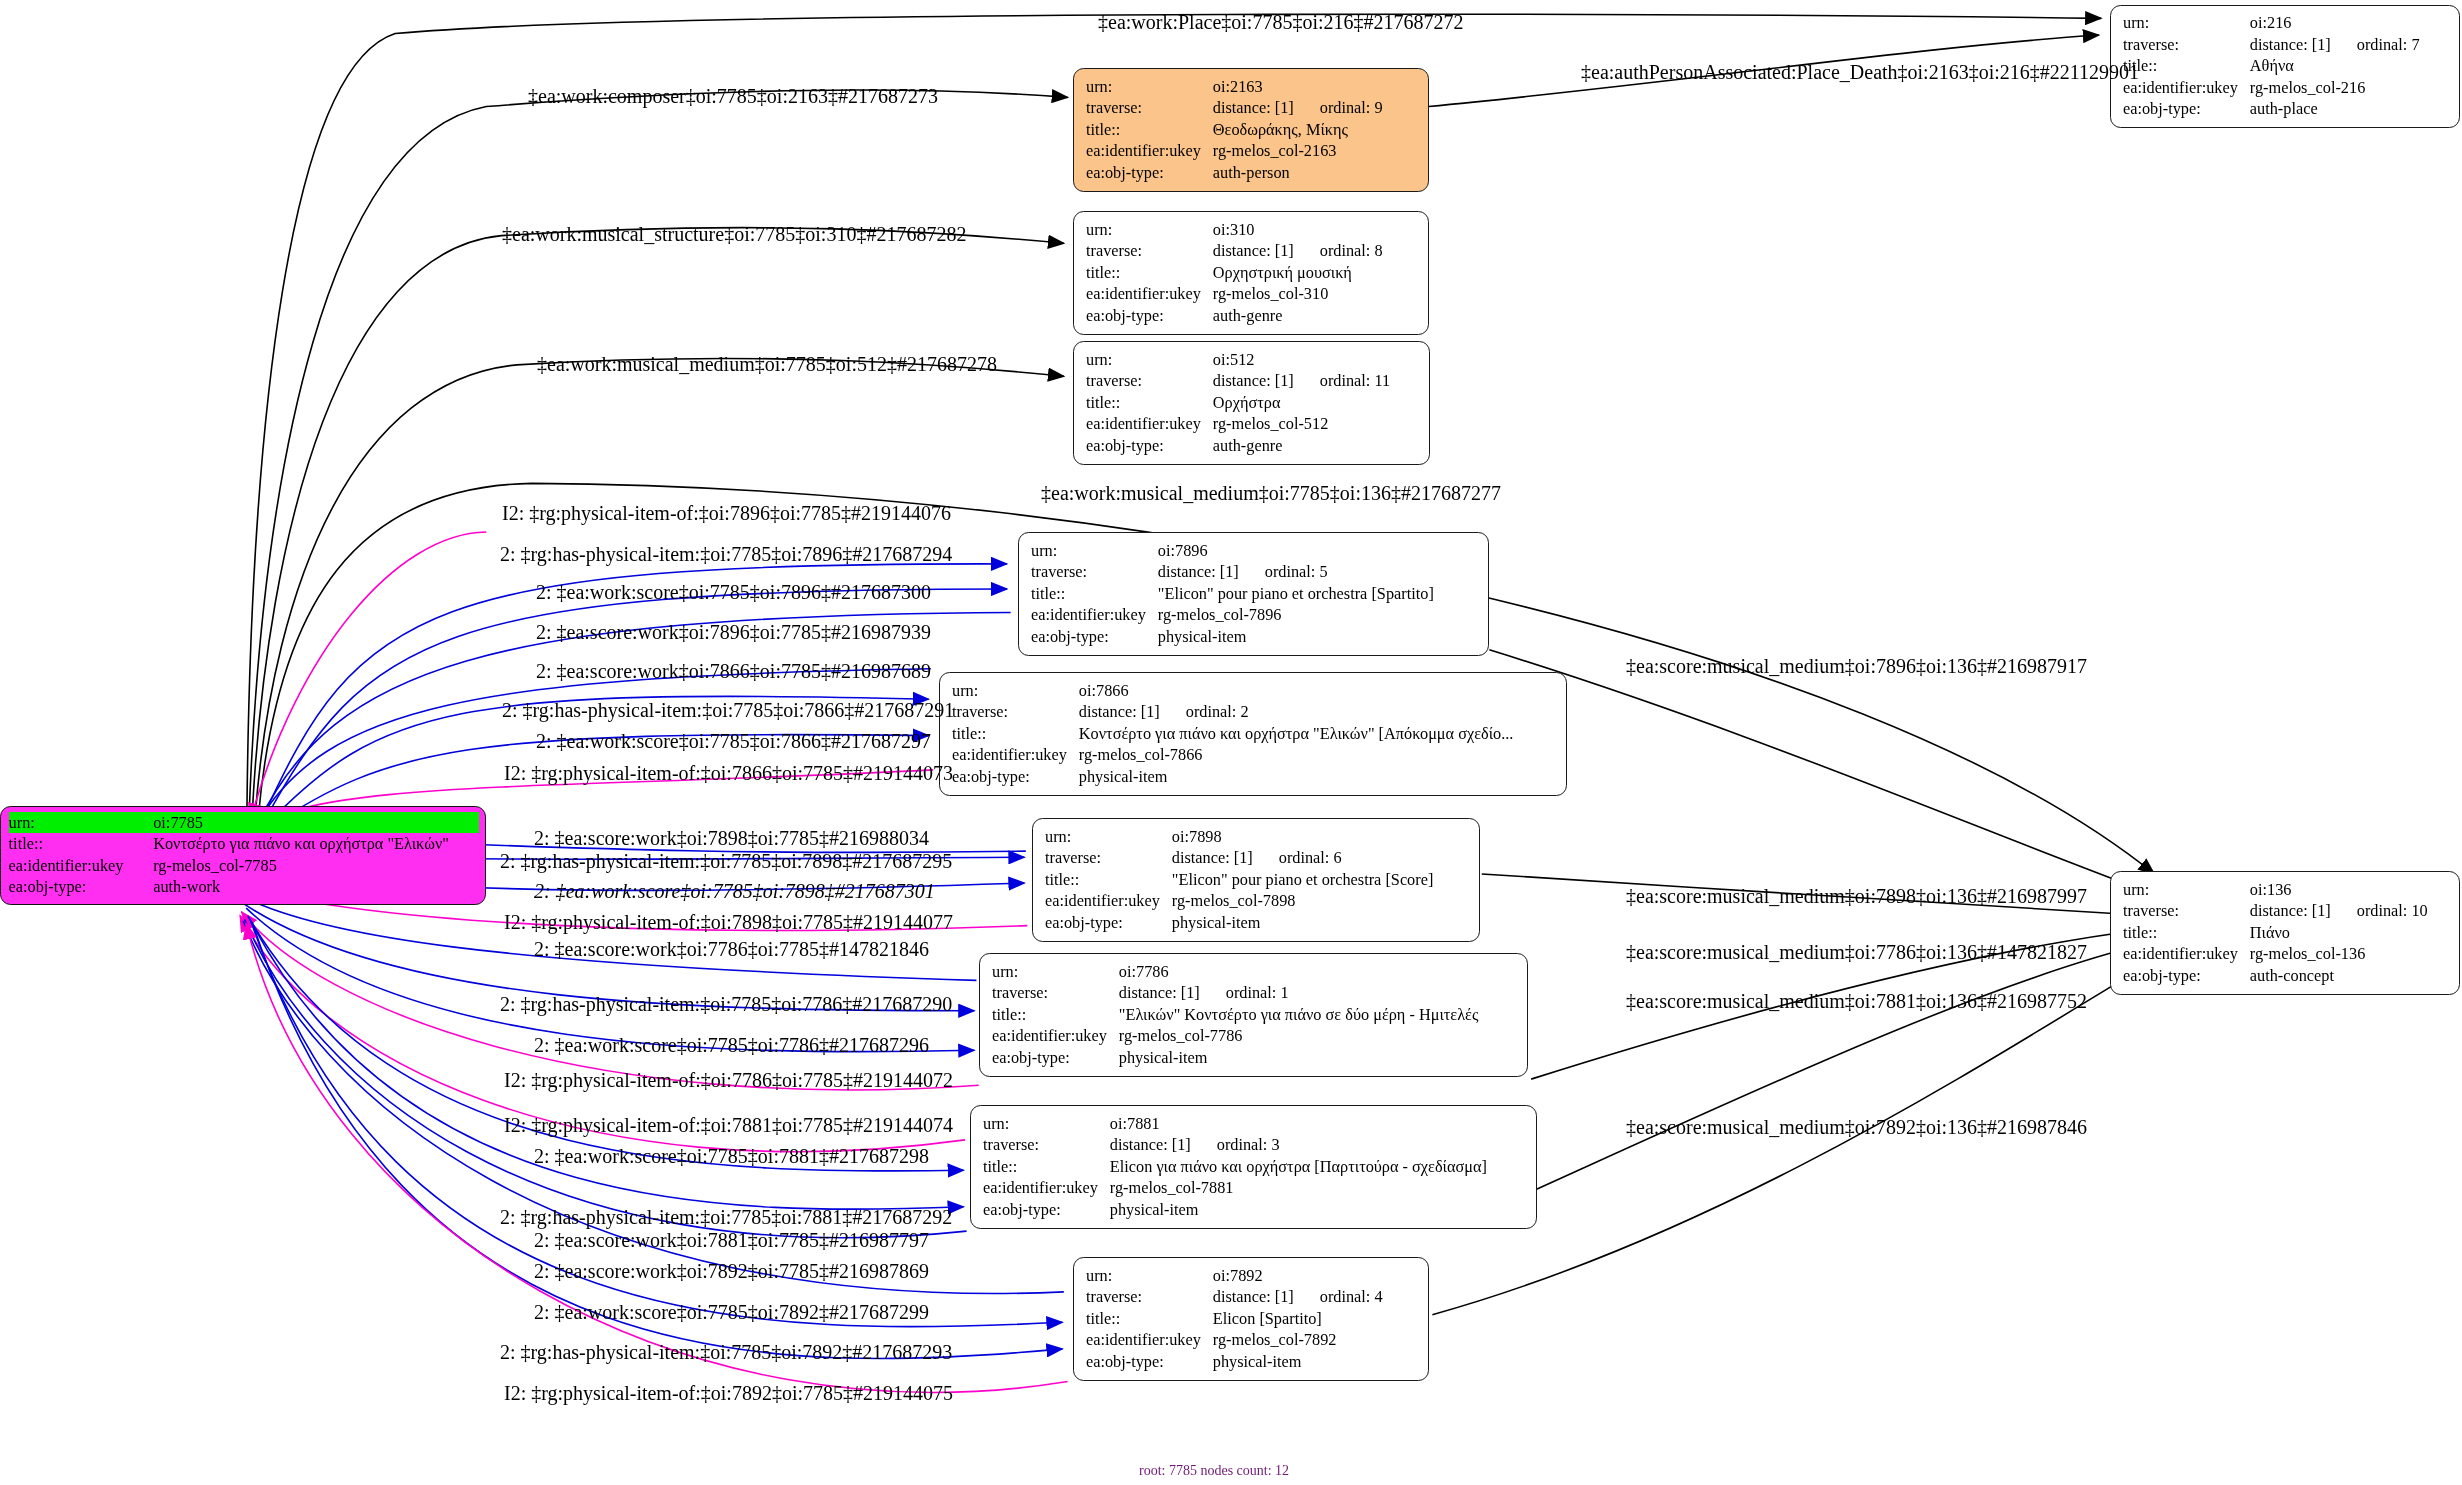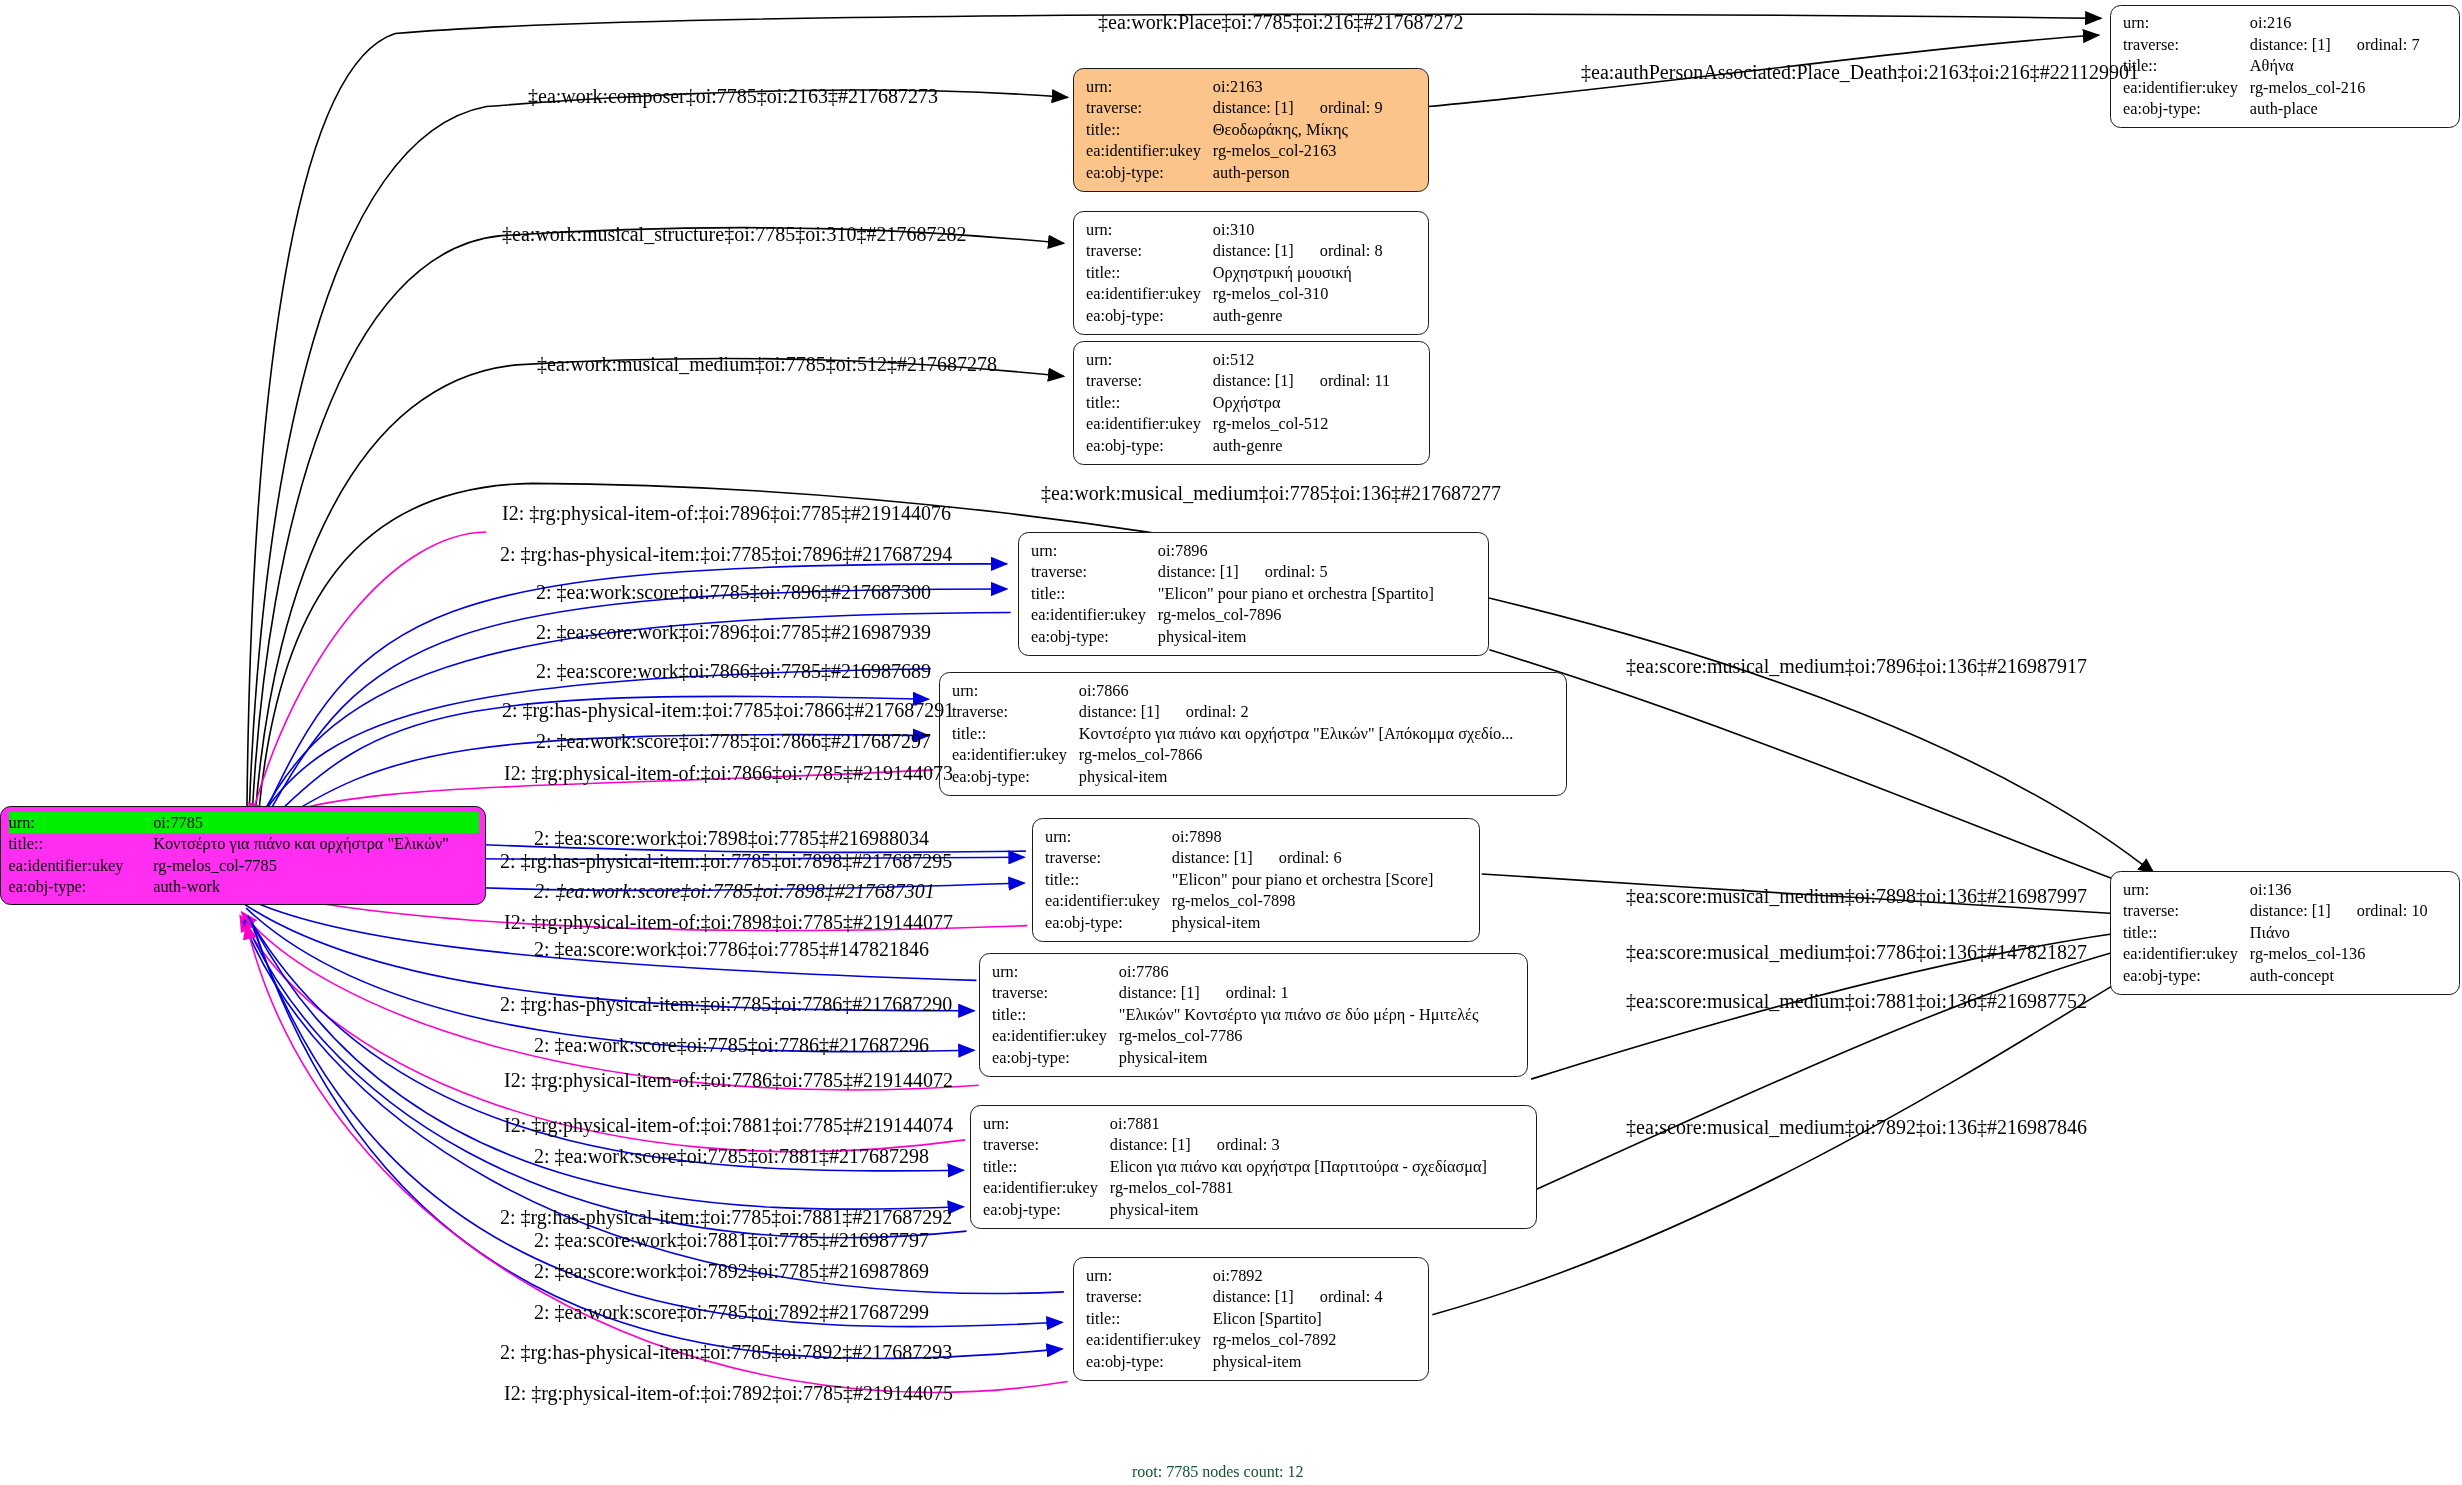--- a/index.html
+++ b/index.html
@@ -17,21 +17,21 @@
   .spacer{display:inline-block;width:26px;}
 
   
   .node.root{background:#ff2ef0;border-color:#111;}
   .node.root td{font-size:16.3px;}
   .node.root .hl-k,.node.root .hl-v{background:#00ee00;}
   .node.person{background:#fbc48a;}
 
   .elabel{position:absolute;font-size:20px;color:#000;white-space:nowrap;
           font-family:"Liberation Serif","DejaVu Serif",serif;}
-  .footer{position:absolute;font-size:16px;color:#14532d;white-space:nowrap;}
+  .footer{position:absolute;font-size:14px;color:#701a75;white-space:nowrap;margin-left:7px;}
 </style>
 </head>
 <body>
 
 <div id="stage">
 
   <svg class="edges" viewBox="0 0 3240 1954">
     <defs>
       <marker id="ahB" markerWidth="11" markerHeight="9" refX="10" refY="4.5" orient="auto">
         <path d="M0,0 L11,4.5 L0,9 z" fill="#000"></path>

